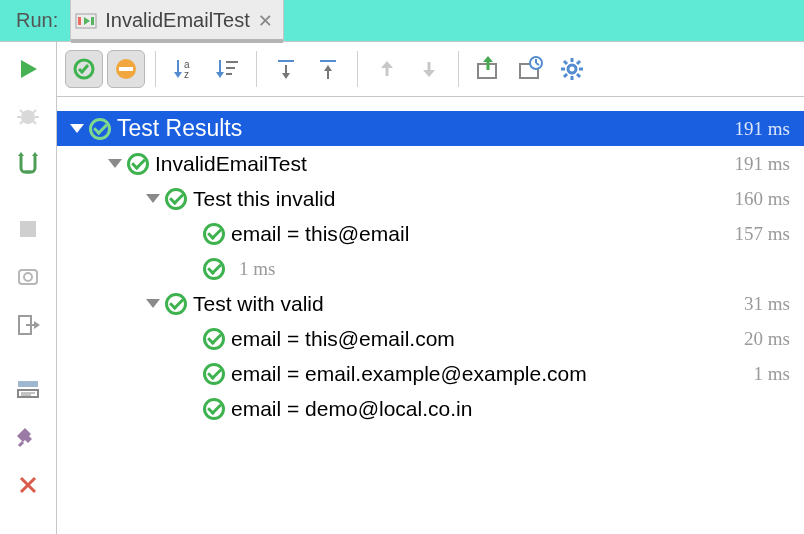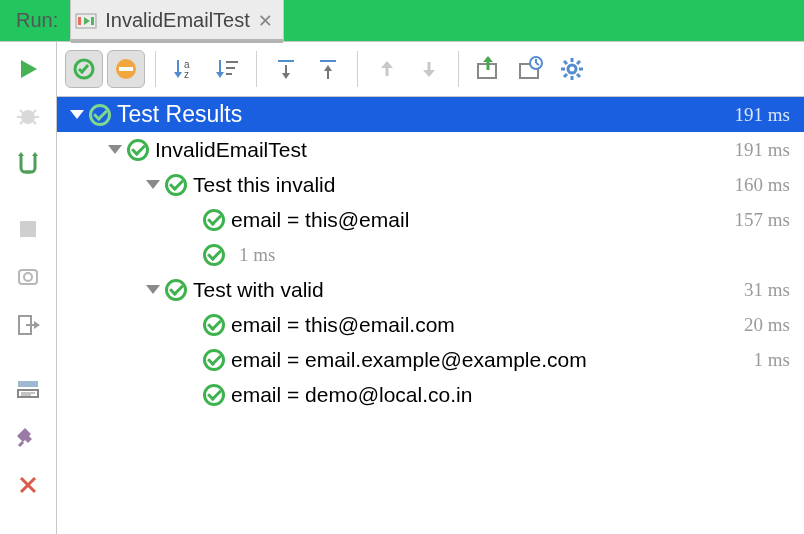--- a/index.html
+++ b/index.html
@@ -7,21 +7,21 @@
   body {
     width: 804px;
     height: 534px;
     font-family: "Helvetica Neue", Arial, sans-serif;
     font-size: 19px;
     background: #fff;
     overflow: hidden;
   }
   .titlebar {
     height: 42px;
-    background: #22c55e;
+    background: #5eead4;
     border-bottom: 1px solid #c6c6c6;
     display: flex;
     align-items: center;
   }
   .run-label {
     padding: 0 12px 0 16px;
     color: #555;
     font-size: 20px;
   }
   .tab {
@@ -114,20 +114,21 @@
   }
   .tb-sep {
     width: 1px;
     height: 36px;
     background: #d0d0d0;
     margin: 0 6px;
   }
   .tree {
     flex: 1;
     font-size: 21px;
+    margin-top: 14px;
   }
   .row {
     display: flex;
     align-items: center;
     height: 35px;
     padding-right: 14px;
   }
   .row .indent { flex-shrink: 0; }
   .row .disclosure {
     width: 20px;

